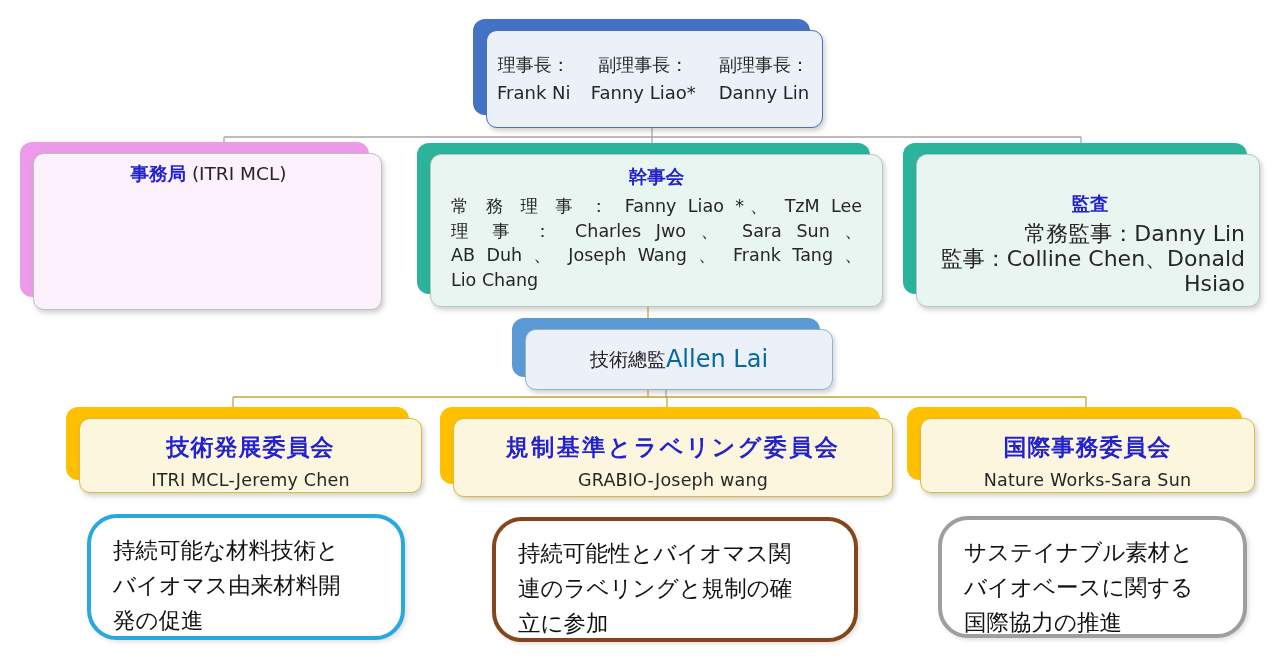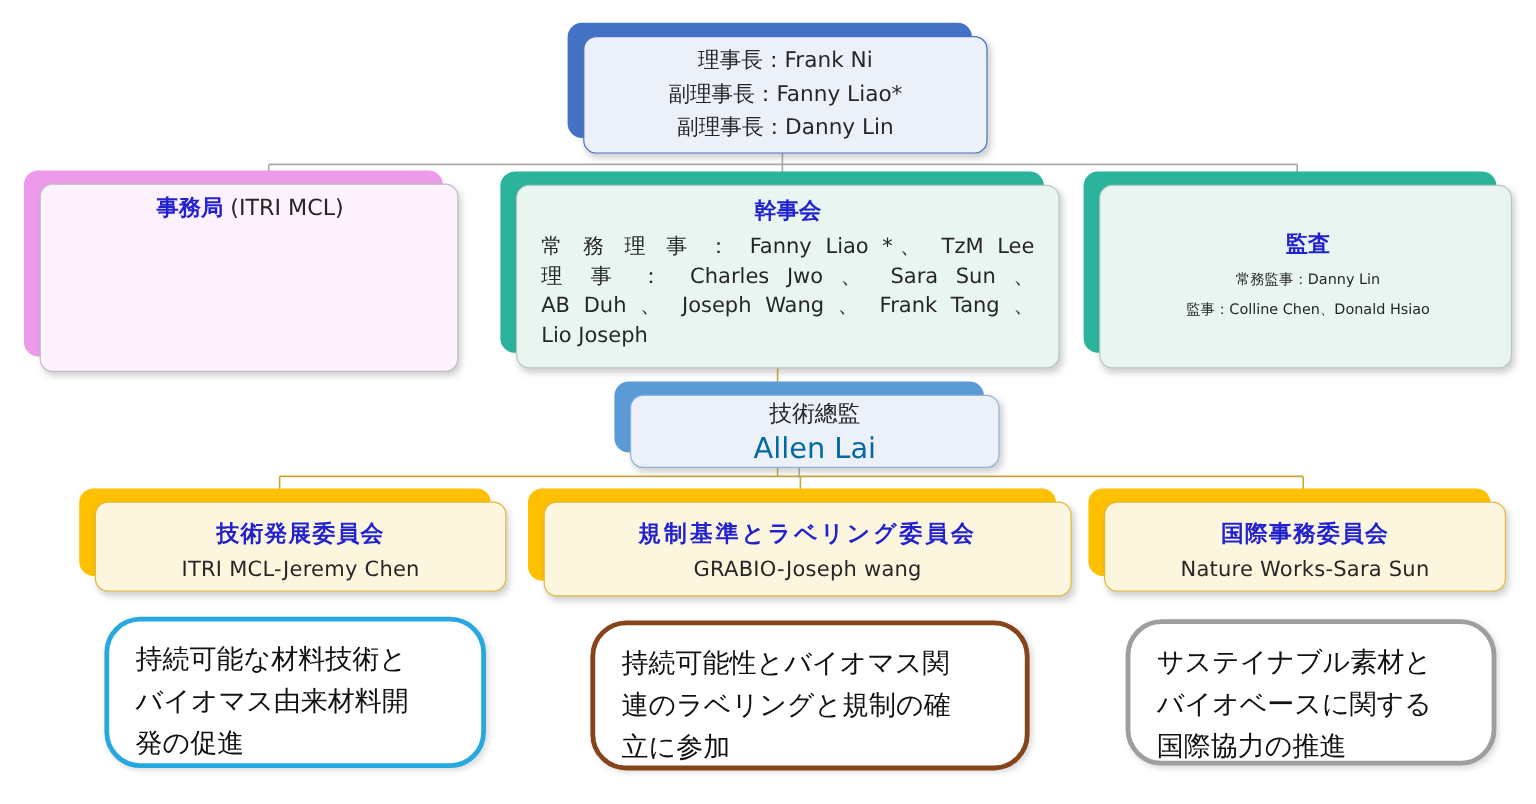--- a/index.html
+++ b/index.html
@@ -25,36 +25,36 @@
   .bk-teal{background:var(--back_teal);}
   .bk-sky{background:var(--back_sky);}
   .bk-gold{background:var(--back_gold);}
   
   .fr-blue{background:var(--front_blue);border:1.2px solid var(--back_blue);}
   .fr-pink{background:var(--front_pink);border:1px solid #c0c0c0;}
   .fr-teal{background:var(--front_teal);border:1px solid #b9c6c2;}
   .fr-sky{background:var(--front_blue);border:1.2px solid #8fb4dc;}
   .fr-gold{background:var(--front_cream);border:1px solid #e2b93c;}
   
-  .center-col{display:flex;flex-direction:column;align-items:center;justify-content:center;text-align:center;}
+  .center-col{display:flex;flex-direction:row;align-items:center;justify-content:center;text-align:center;}
   .chairman .front{font-size:18px;line-height:28px;color:#262626;}
   .box-title{text-align:center;font-weight:bold;font-size:18.5px;line-height:26px;color:var(--title_blue);}
   .t-suffix{font-weight:normal;color:#262626;}
   .secretariat .front{padding:7px 14px 0 16px;box-sizing:border-box;}
   .secretariat .lines{font-size:17px;line-height:23.5px;margin-top:3px;}
   .council .front{padding:9px 20px 0 20px;box-sizing:border-box;}
   .council .lines{font-size:17.5px;line-height:24.5px;margin-top:4px;}
   .jline{text-align:justify;text-align-last:justify;}
   .lline{text-align:left;}
   .audit .front{padding:36px 14px 0 18px;box-sizing:border-box;}
-  .audit .lines{font-size:12px;line-height:25px;margin-top:4px;text-align:center;}
+  .audit .lines{font-size:22px;line-height:25px;margin-top:4px;text-align:right;}
   .techdir .front{font-size:19px;line-height:29px;}
   .td-name{font-size:24px;color:#0369a1;text-align:right;}
   .committee .front{padding-top:13px;box-sizing:border-box;text-align:center;}
-  .com-title{font-weight:bold;font-size:19px;color:var(--title_blue);letter-spacing:1px;}
+  .com-title{font-weight:bold;font-size:23px;color:var(--title_blue);letter-spacing:1px;}
   .com2 .com-title{letter-spacing:2.5px;}
   .com-sub{font-size:17.5px;color:#262626;margin-top:7px;letter-spacing:0.2px;}
   
   .desc{position:absolute;z-index:2;background:#ffffff;border-radius:30px;box-sizing:border-box;
         padding:15px 20px 0 22px;font-size:22.5px;line-height:35px;color:#111;
         box-shadow:2px 2px 4px rgba(150,150,150,0.3);}
   .desc1{left:87px;top:514px;width:318px;height:126px;border:4px solid var(--desc_cyan);}
   .desc2{left:492px;top:517px;width:366px;height:125px;border:4px solid var(--desc_brown);}
   .desc3{left:938px;top:516px;width:309px;height:122px;border:4px solid var(--desc_gray);}
 </style>
@@ -93,21 +93,21 @@
   </div>
 
   <div class="node council">
     <div class="back bk-teal"></div>
     <div class="front fr-teal">
       <div class="box-title">幹事会</div>
       <div class="lines">
         <div class="jline">常 務 理 事 ： Fanny Liao *、 TzM Lee</div>
         <div class="jline">理 事 ： Charles Jwo 、 Sara Sun 、</div>
         <div class="jline">AB Duh 、 Joseph Wang 、 Frank Tang 、</div>
-        <div class="lline">Lio Joseph</div>
+        <div class="lline">Lio Chang</div>
       </div>
     </div>
   </div>
 
   <div class="node audit">
     <div class="back bk-teal"></div>
     <div class="front fr-teal">
       <div class="box-title">監査</div>
       <div class="lines">
         <div>常務監事：Danny Lin</div>

